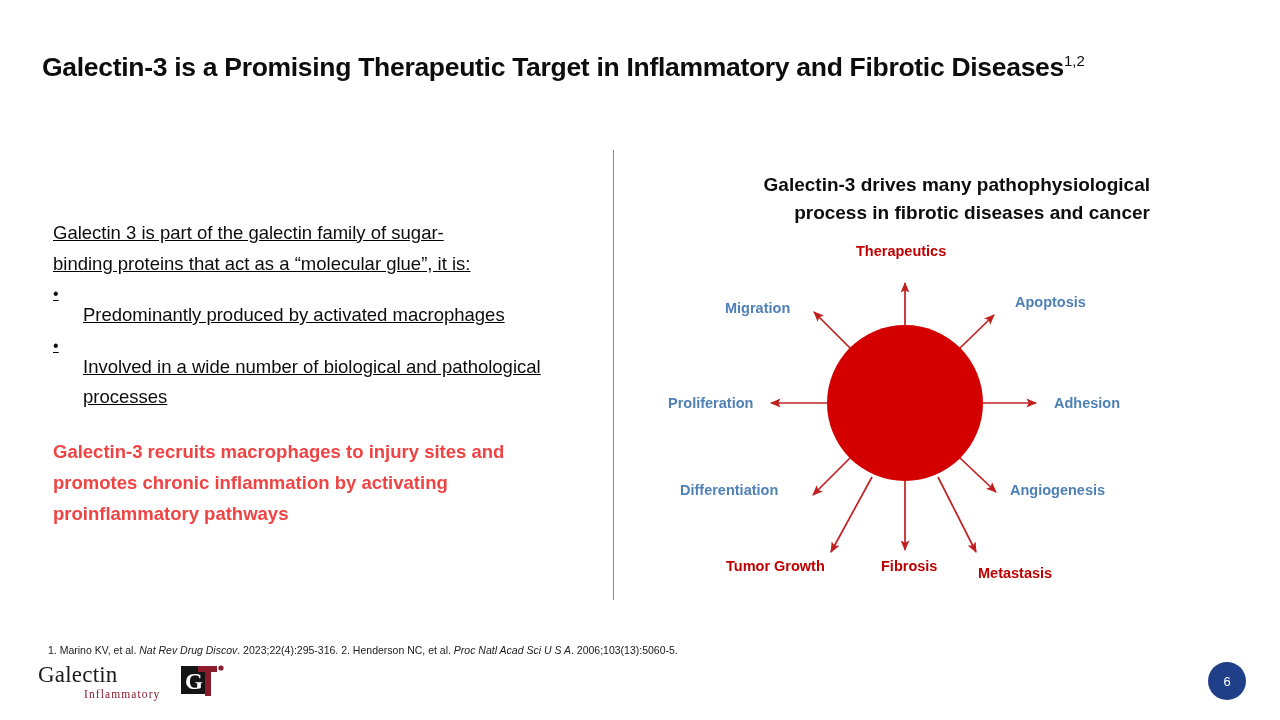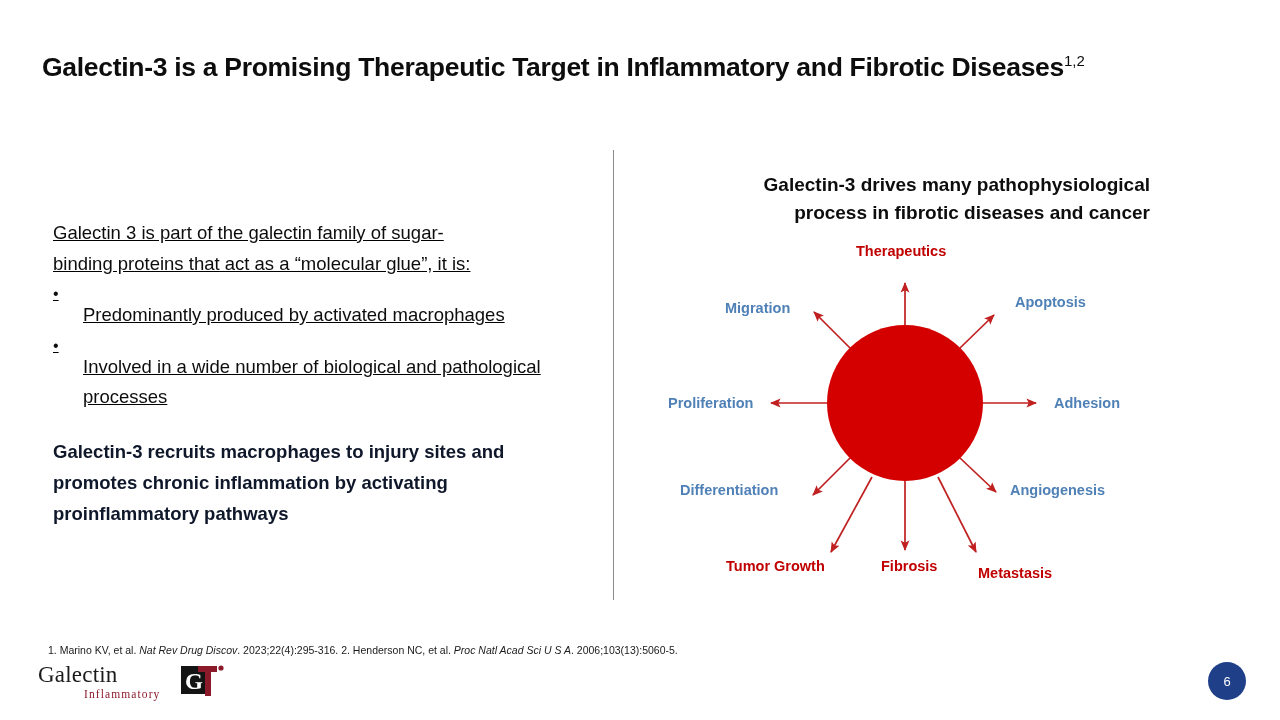--- a/index.html
+++ b/index.html
@@ -70,21 +70,21 @@
     margin-top: 21px;
   }
   #emphasis-block {
     position: absolute;
     left: 53px;
     top: 436px;
     width: 500px;
     font-size: 18.5px;
     font-weight: bold;
     line-height: 31px;
-    color: #0f172a;
+    color: #ef4444;
   }
 
   
   #divider {
     position: absolute;
     left: 613px;
     top: 150px;
     width: 1px;
     height: 450px;
     background: #8c8c8c;

